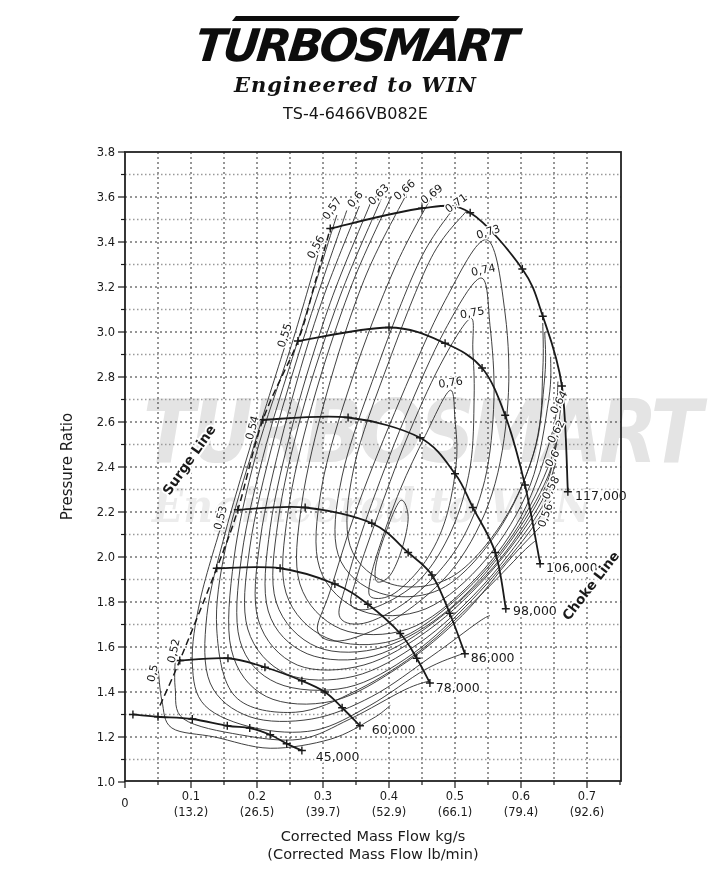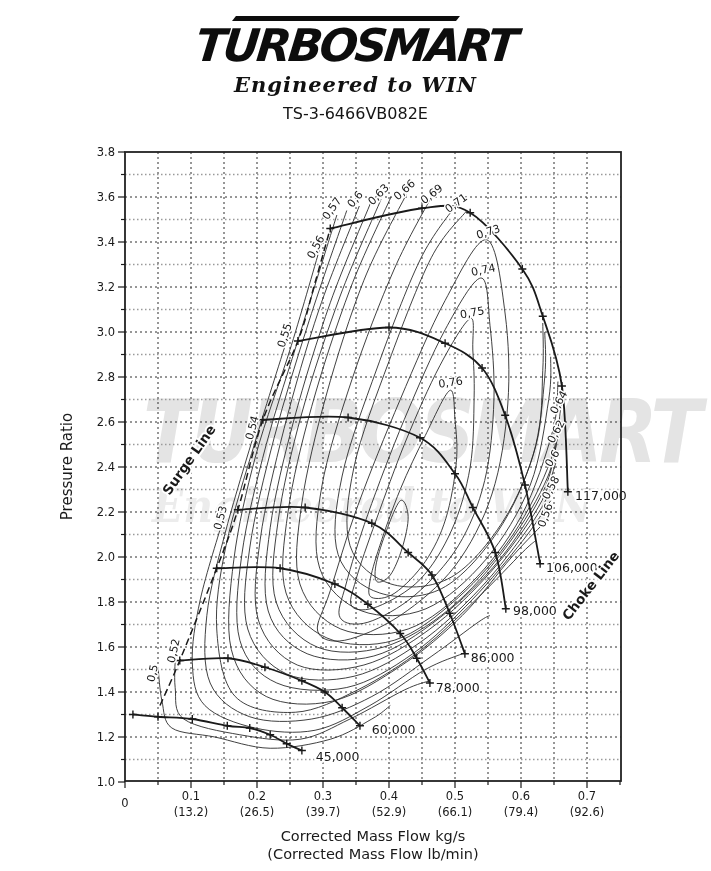--- a/index.html
+++ b/index.html
@@ -18,21 +18,21 @@
 </style>
 </head>
 <body>
 
 <div class="header">
   <div class="logo">
     <div class="logo-bar"></div>
     <div class="logo-text">TURBOSMART</div>
   </div>
   <div class="tagline">Engineered to WIN</div>
-  <div class="part-number">TS-3-6466VB082E</div>
+  <div class="part-number">TS-4-6466VB082E</div>
 </div>
 
 <svg id="chart-svg" width="711" height="871" viewBox="0 0 711 871">
     <defs>
       <clipPath id="plotclip">
         <rect x="125" y="152" width="496" height="629"></rect>
       </clipPath>
     </defs>
     <g>
       <text font-family="&quot;DejaVu Sans&quot;,sans-serif" fill="#e4e4e4" x="143" y="462" font-size="88" font-weight="bold" font-style="italic" letter-spacing="-4" textLength="556" lengthAdjust="spacingAndGlyphs">TURBOSMART</text>

